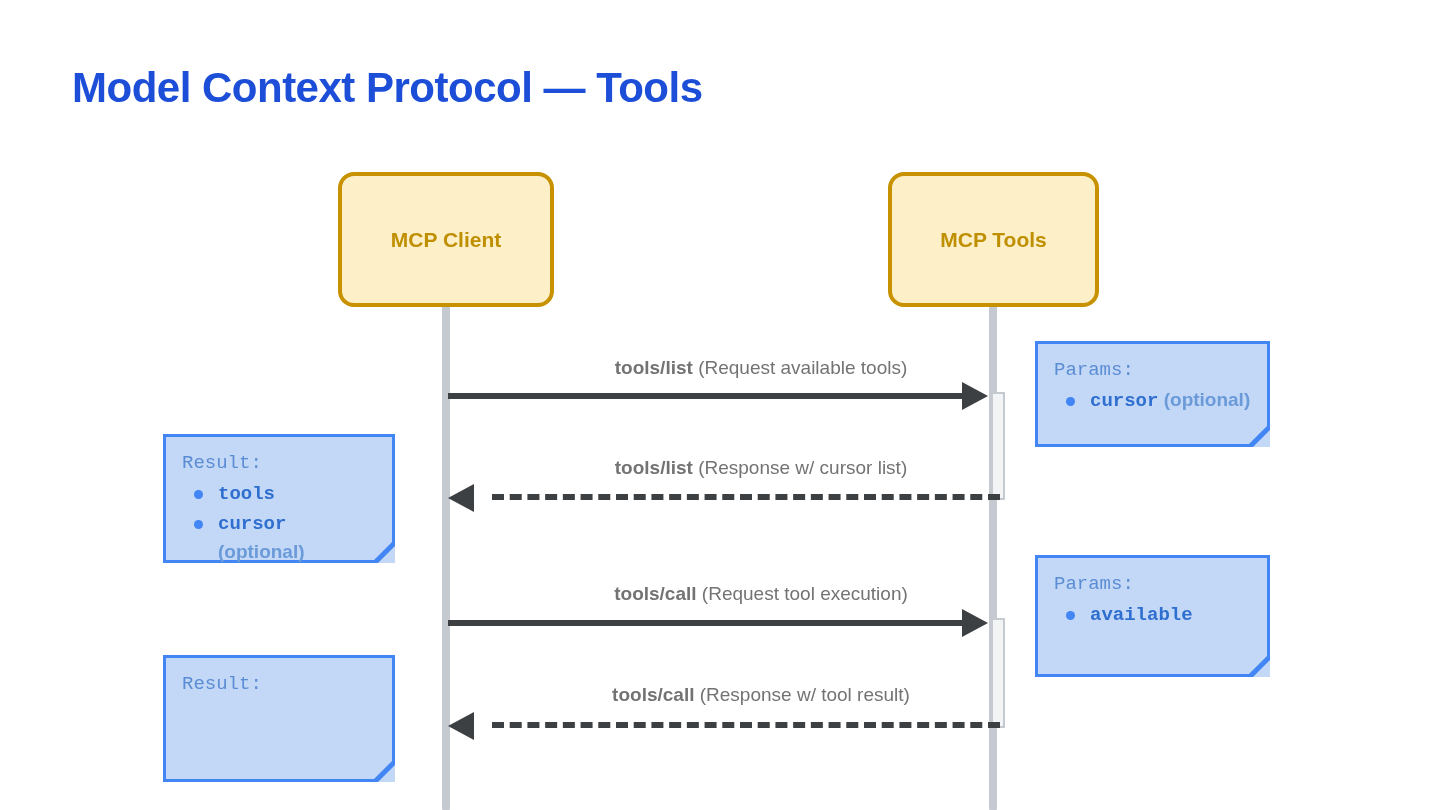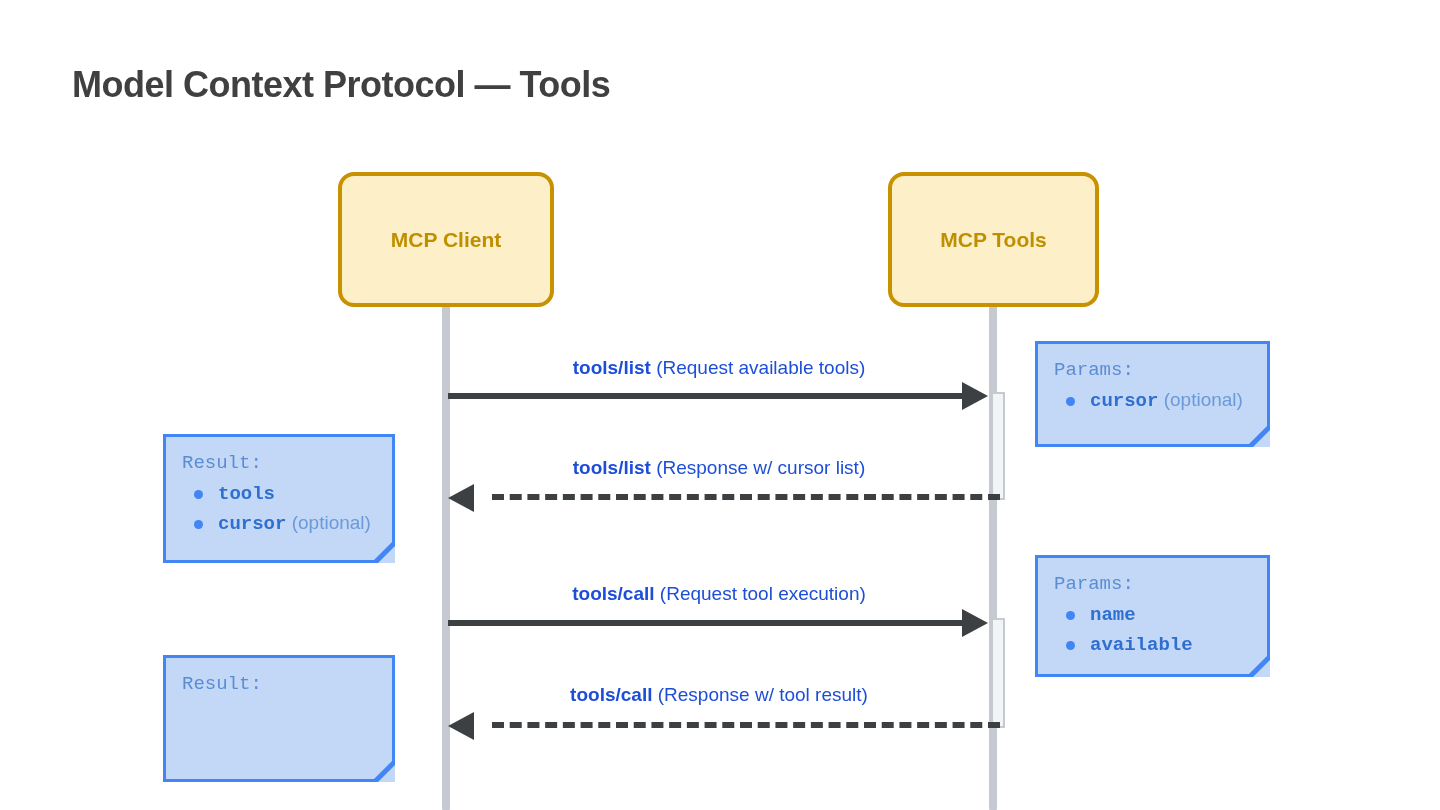--- a/index.html
+++ b/index.html
@@ -13,23 +13,23 @@
     position: relative;
     overflow: hidden;
     font-family: "Liberation Sans", sans-serif;
   }
 
   
   #page-title {
     position: absolute;
     left: 72px;
     top: 64px;
-    font-size: 36px;
-    font-weight: bold;
-    color: #404040;
+    font-size: 42px;
+    font-weight: bold;
+    color: #1d4ed8;
     letter-spacing: -0.5px;
     white-space: nowrap;
   }
 
   
   #diagram {
     position: absolute;
     left: 0;
     top: 0;
     width: 1144px;
@@ -71,23 +71,24 @@
     font-size: 21px;
     font-weight: bold;
   }
   #participant-client { left: 338px; top: 172px; width: 216px; height: 135px; }
   #participant-server { left: 888px; top: 172px; width: 211px; height: 135px; }
 
   
   .msg-label {
     position: absolute;
     font-size: 19px;
-    color: #1d4ed8;
+    color: #737373;
     white-space: nowrap;
     transform: translateX(-50%);
+    margin-left: 42px;
   }
   .msg-label b { font-weight: bold; }
   .msg-label span { font-weight: normal; }
 
   .msg-line {
     position: absolute;
     height: 6px;
     background: #3c4043;
   }
   .msg-line.dashed {
@@ -185,21 +186,21 @@
     height: 9px;
     border-radius: 50%;
     background: #4285f4;
   }
   .note-list li b {
     font-weight: bold;
     color: #2f6fd0;
     font-family: Liberation Mono, monospace;
   }
   .note-list li span {
-    font-weight: normal;
+    font-weight: bold;
     color: #6a9ad8;
   }
 
   #note-params-1 { left: 1035px; top: 341px; width: 235px; height: 106px; }
   #note-result-1 { left: 163px; top: 434px; width: 232px; height: 129px; }
   #note-params-2 { left: 1035px; top: 555px; width: 235px; height: 122px; }
   #note-result-2 { left: 163px; top: 655px; width: 232px; height: 127px; }
 </style>
 </head>
 <body>
@@ -262,21 +263,20 @@
       <li><b>cursor</b><span> (optional)</span></li>
     </ul>
     <div class="note-fold">
         <div class="note-fold-inner"></div>
       </div>
   </div>
 
   <div class="note" id="note-params-2">
     <div class="note-title">Params:</div>
     <ul class="note-list">
-      <li><b>name</b><span></span></li>
       <li><b>available</b><span></span></li>
     </ul>
     <div class="note-fold">
         <div class="note-fold-inner"></div>
       </div>
   </div>
 
   <div class="note" id="note-result-2">
     <div class="note-title">Result:</div>
     <div class="note-fold">

